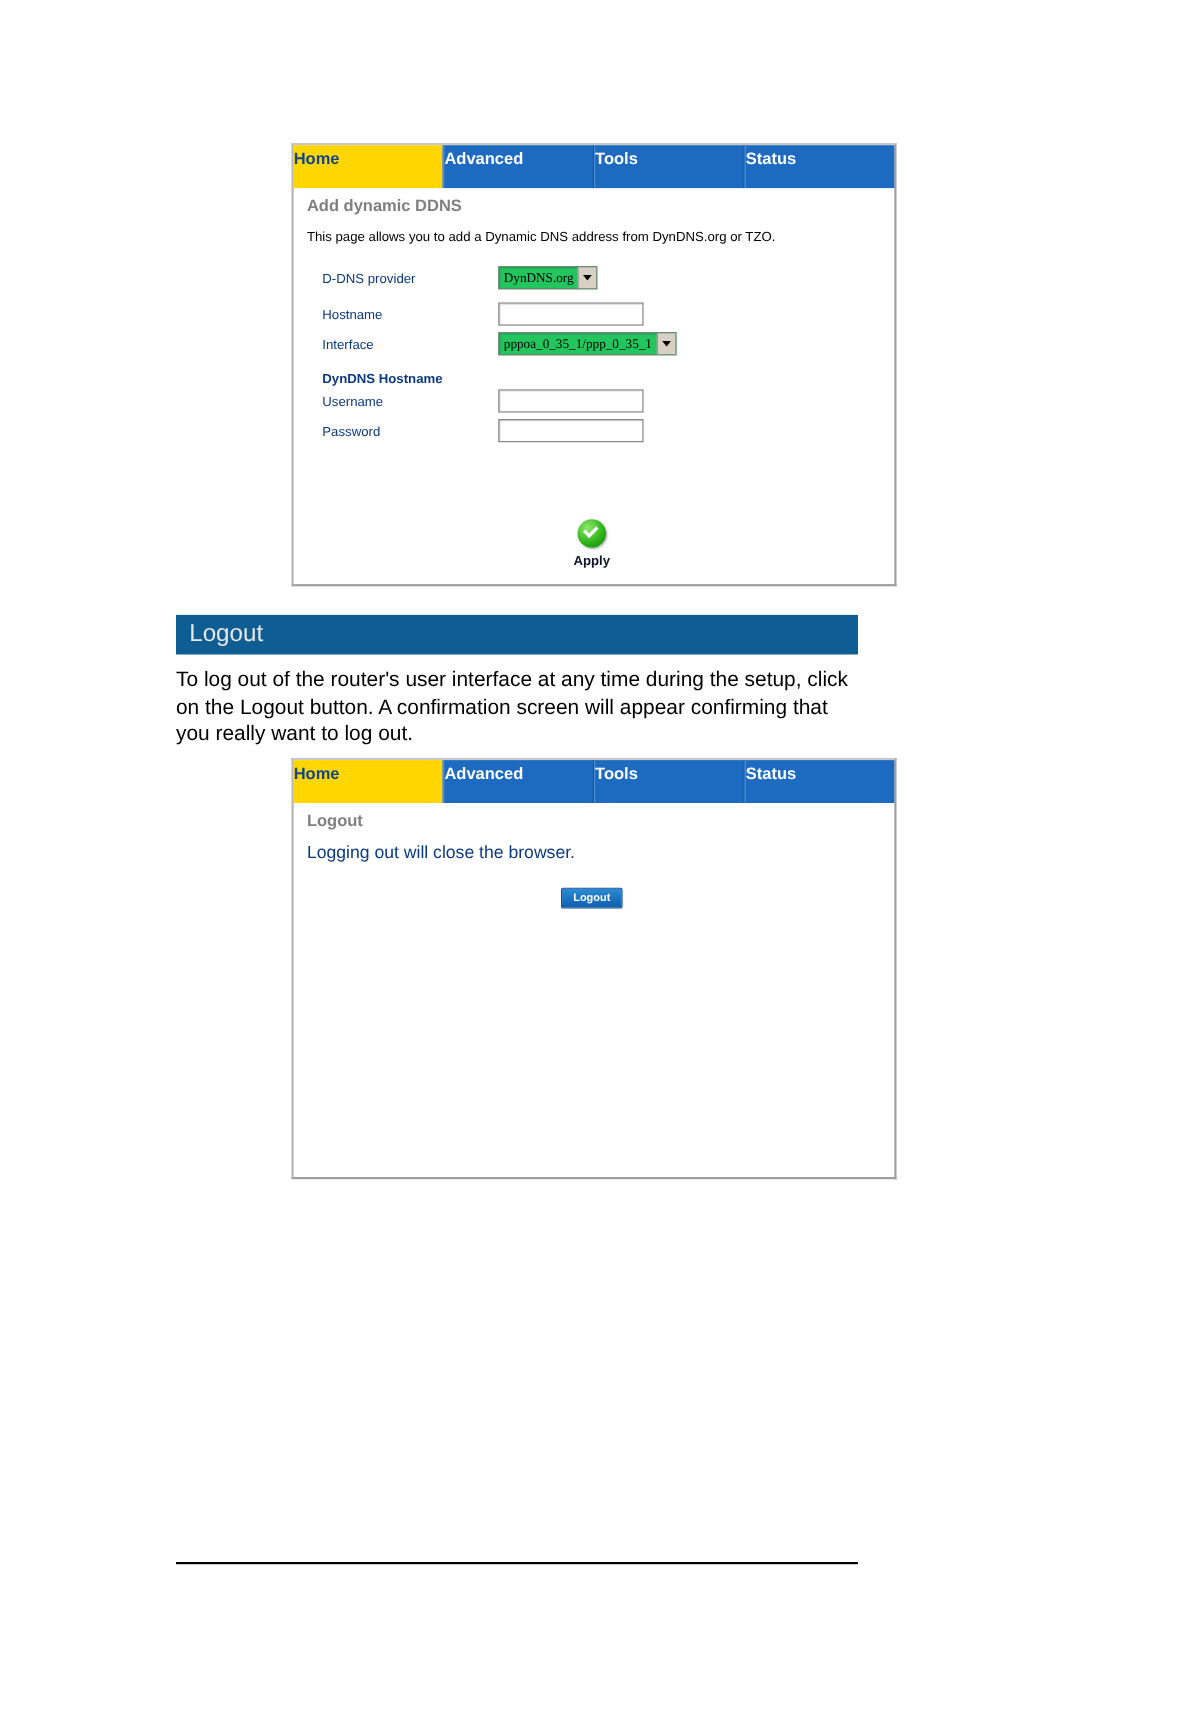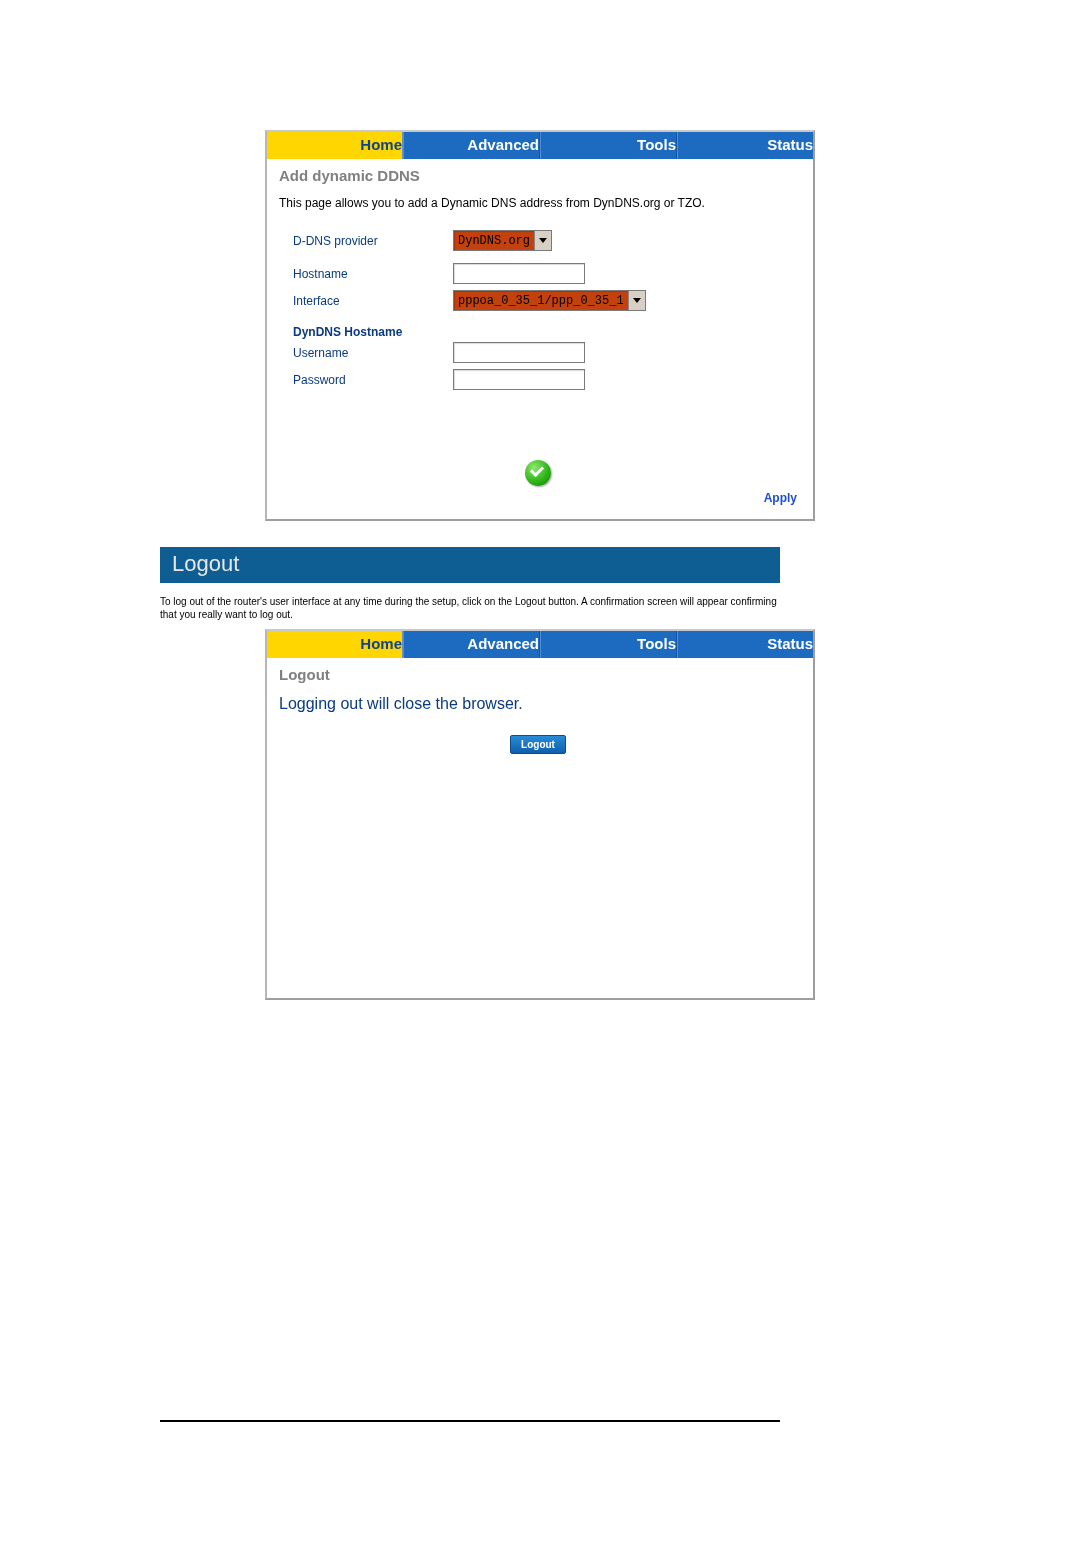--- a/index.html
+++ b/index.html
@@ -30,24 +30,24 @@
     font-family: Verdana, Arial, sans-serif;
     color: #0a3a82;
     font-size: 12px;
   }
   .tabs {
     display: flex;
     width: 100%;
   }
   .tab {
     flex: 1;
-    text-align: right;
+    text-align: left;
     font-weight: bold;
     font-size: 15px;
-    padding: 4px 0 6px 0;
+    padding: 4px 0 18px 0;
     box-sizing: border-box;
   }
   .tab-home {
     background: #ffd600;
     color: #10458b;
     border-right: 1px solid #6a90c4;
   }
   .tab-other {
     background: #1c6bc0;
     color: #ffffff;
@@ -88,25 +88,25 @@
     color: #0a3a82;
     font-weight: bold;
     font-size: 12px;
     margin-top: 14px;
     margin-bottom: 3px;
   }
   .fake-select {
     display: inline-flex;
     align-items: center;
     border: 1px solid #7a7a7a;
-    background: #c2410c;
+    background: #22c55e;
     height: 19px;
     font-size: 12px;
     color: #000000;
-    font-family: Liberation Mono, monospace;
+    font-family: Liberation Serif, serif;
     box-shadow: inset 1px 1px 1px rgba(0,0,0,0.15);
   }
   .fake-select .sel-text {
     padding: 0 4px;
     white-space: nowrap;
   }
   .fake-select .sel-arrow {
     width: 16px;
     height: 100%;
     background: #d8d0c4;
@@ -149,41 +149,40 @@
     left: 6px; top: 12px;
     width: 5px; height: 9px;
     border-right: 3px solid #fff;
     border-bottom: 3px solid #fff;
     transform: rotate(45deg);
     transform-origin: center;
     top: 4px; left: 8px;
   }
   .apply-label {
     margin-top: 2px;
-    color: #1d4ed8;
-    font-size: 12px;
-    font-weight: bold;
-    text-align: right;
+    color: #0f172a;
+    font-size: 12px;
+    font-weight: bold;
   }
 
   
   .section-bar {
     background: #0f5e93;
     color: #e7e7e7;
     font-size: 22px;
     padding: 4px 12px 6px 12px;
     margin-top: 26px;
     width: 620px;
     box-sizing: border-box;
   }
 
   .body-para {
     width: 620px;
     font-family: Verdana, Arial, sans-serif;
-    font-size: 10px;
+    font-size: 19px;
     color: #000;
     line-height: 1.3;
     margin: 12px 0 8px 0;
   }
 
   
   .logout-btn {
     display: inline-block;
     background: linear-gradient(#2a8bd6, #0e5fae);
     border: 1px solid #0c4c8b;

